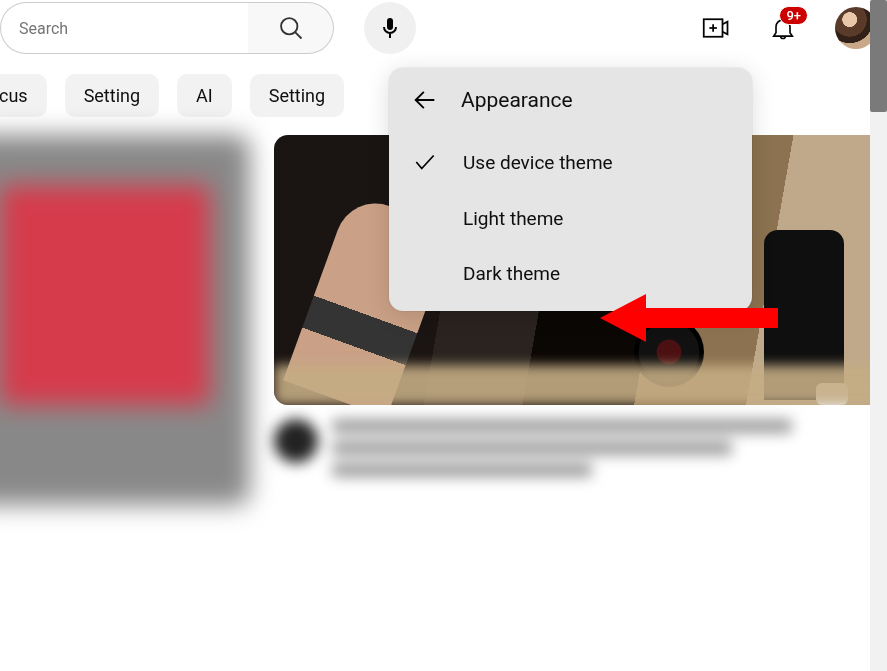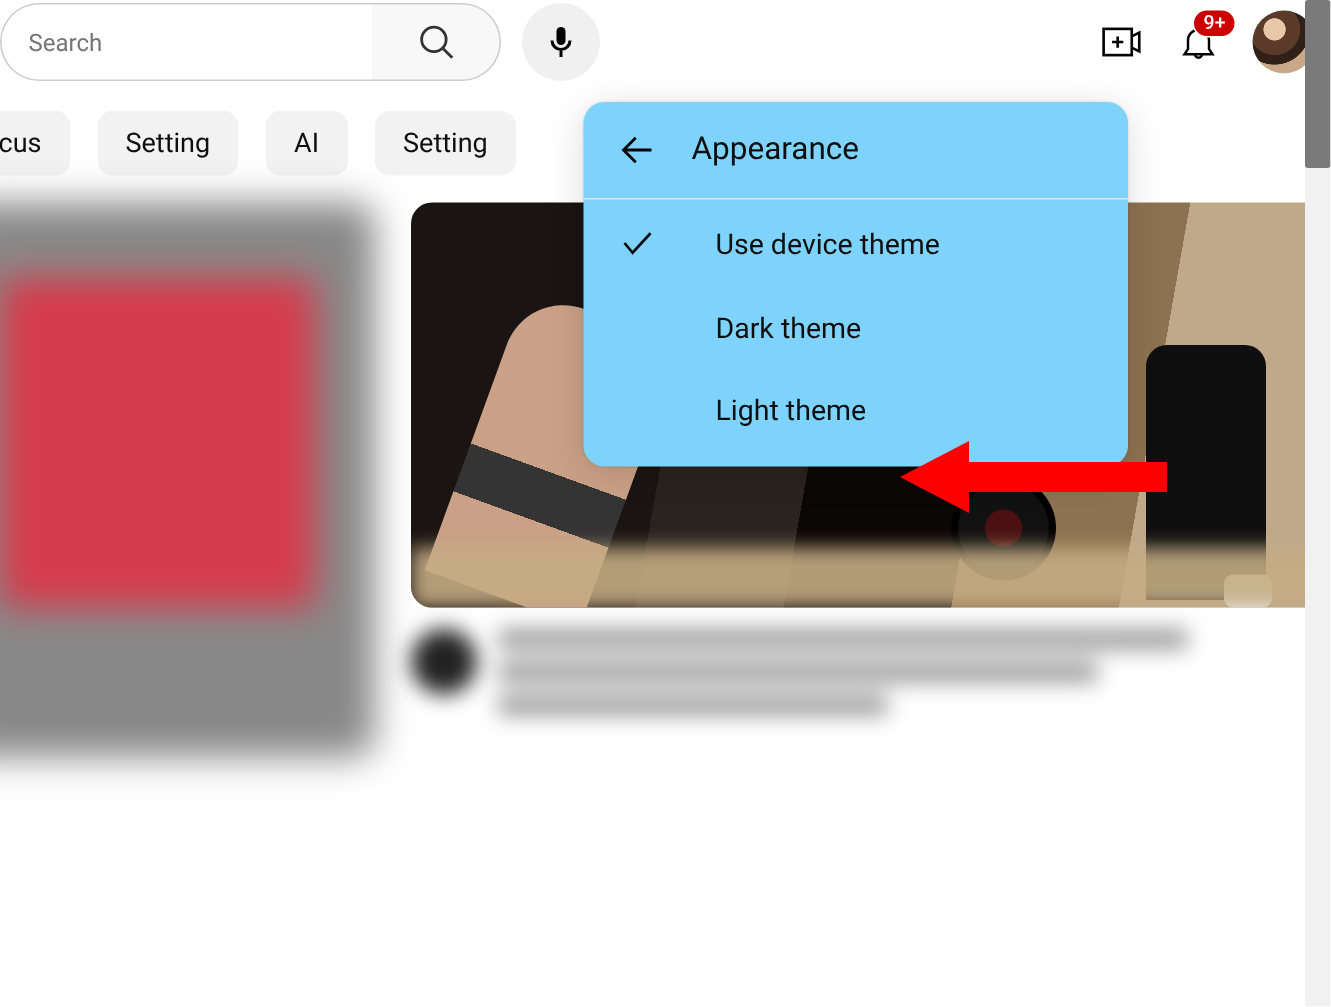--- a/index.html
+++ b/index.html
@@ -1,18 +1,18 @@
 <!DOCTYPE html>
 <html><head>
   <meta charset="utf-8">
   <style>
     * { margin:0; padding:0; box-sizing:border-box; font-family:Roboto,Arial,sans-serif; }
     body { width:887px; height:671px; overflow:hidden; background:#fff; position:relative; }
 
-    .header { display:flex; align-items:center; padding:0 10px 0 0; height:56px; gap:0; }
+    .header { display:flex; align-items:center; padding:0 10px 0 0; height:56px; gap:16px; }
     .search-wrap { display:flex; align-items:center; }
     .search-box { width:248px; height:52px; border:1px solid #ccc; border-right:none; border-top-left-radius:26px; border-bottom-left-radius:26px; background:#fff; padding:0 18px; font-size:16px; }
     .search-btn { width:86px; height:52px; border:1px solid #ccc; border-left:none; border-top-right-radius:26px; border-bottom-right-radius:26px; background:#f8f8f8; display:flex; align-items:center; justify-content:center; cursor:pointer; }
     .mic-btn { width:52px; height:52px; border-radius:50%; background:#f0f0f0; display:flex; align-items:center; justify-content:center; margin-left:14px; cursor:pointer; }
     .spacer { flex:1; }
     .hdr-icon { width:40px; height:40px; display:flex; align-items:center; justify-content:center; cursor:pointer; position:relative; margin:0 6px; }
     .badge { position:absolute; top:-2px; right:-5px; background:#cc0000; color:#fff; font-size:13px; font-weight:500; padding:1px 6px; border-radius:11px; border:1px solid #fff; }
     .avatar { width:42px; height:42px; border-radius:50%; background:radial-gradient(circle at 35% 30%,#e8c8a8 0 18%,#5a3a28 19% 42%,#302018 43% 58%,#c8a888 59% 100%); margin-left:10px; cursor:pointer; }
 
     .chips { display:flex; gap:18px; padding:18px 0 18px 0; margin-left:-20px; }
@@ -29,26 +29,26 @@
     .legs{position:absolute;right:40px;bottom:5px;width:80px;height:170px;background:#0f0f0f;border-radius:14px 14px 0 0;}
     .shoe{position:absolute;right:36px;bottom:0;width:32px;height:22px;background:#eee;border-radius:6px;}
     .overlay-blur{position:absolute;left:0;right:0;bottom:0;height:40px;background:rgba(196,172,132,.9);filter:blur(6px);}
     .meta{margin-top:14px;display:flex;gap:14px;filter:blur(7px);}
     .meta-av{width:44px;height:44px;border-radius:50%;background:#222;flex-shrink:0;}
     .meta-lines{flex:1;}
     .ml{height:14px;background:#9c9c9c;border-radius:4px;margin-bottom:8px;}
     .ml.a{width:460px;} .ml.b{width:400px;} .ml.c{width:260px;}
 
     
-    .menu { position:absolute; top:68px; left:389px; width:363px; background:#7dd3fc; border-radius:14px; box-shadow:0 4px 24px rgba(0,0,0,.14),0 0 0 1px rgba(0,0,0,.04); z-index:50; overflow:hidden; }
+    .menu { position:absolute; top:68px; left:389px; width:363px; background:#e5e5e5; border-radius:14px; box-shadow:0 4px 24px rgba(0,0,0,.14),0 0 0 1px rgba(0,0,0,.04); z-index:50; overflow:hidden; }
     .menu-hd { display:flex; align-items:center; gap:22px; padding:18px 22px; border-bottom:1px solid #e5e5e5; }
     .menu-hd svg { cursor:pointer; }
     .menu-title { font-size:21px; color:#0f0f0f; }
     .menu-sub { font-size:17px; color:#606060; padding:18px 22px 12px; }
-    .menu-item { display:flex; align-items:center; gap:38px; padding:16px 22px; cursor:pointer;text-align:right; }
+    .menu-item { display:flex; align-items:center; gap:24px; padding:16px 22px; cursor:pointer;text-align:right; }
     .mi-icon { width:28px; display:flex; justify-content:center; }
     .mi-label { font-size:19px; color:#0f0f0f; }
     .menu-pad{height:10px;}
 
     .arrow { position:absolute; top:288px; left:600px; z-index:60; pointer-events:none; }
 
     .scrollbar{position:absolute;top:0;right:0;width:17px;height:100%;background:#f1f1f1;}
     .thumb-sb{position:absolute;top:0;right:0;width:17px;height:112px;background:#7a7a7a;border-radius:2px;}
   </style>
 </head>
@@ -132,25 +132,25 @@
   <div class="menu-item">
     <span class="mi-icon">
       <svg width="26" height="26" viewBox="0 0 24 24" fill="none" stroke="#030303" stroke-width="1.6">
           <polyline points="4 12 9 18 20 6"></polyline>
         </svg>
     </span>
     <span class="mi-label">Use device theme</span>
   </div>
   <div class="menu-item">
     <span class="mi-icon"></span>
-    <span class="mi-label">Dark theme</span>
+    <span class="mi-label">Light theme</span>
   </div>
   <div class="menu-item">
     <span class="mi-icon"></span>
-    <span class="mi-label">Light theme</span>
+    <span class="mi-label">Dark theme</span>
   </div>
   <div class="menu-pad"></div>
 </div>
 
 <svg class="arrow" width="180" height="60" viewBox="0 0 180 60">
   <polygon points="0,30 46,6 46,20 178,20 178,40 46,40 46,54" fill="#ff0000"></polygon>
 </svg>
 
 <div class="scrollbar">
   <div class="thumb-sb"></div>

